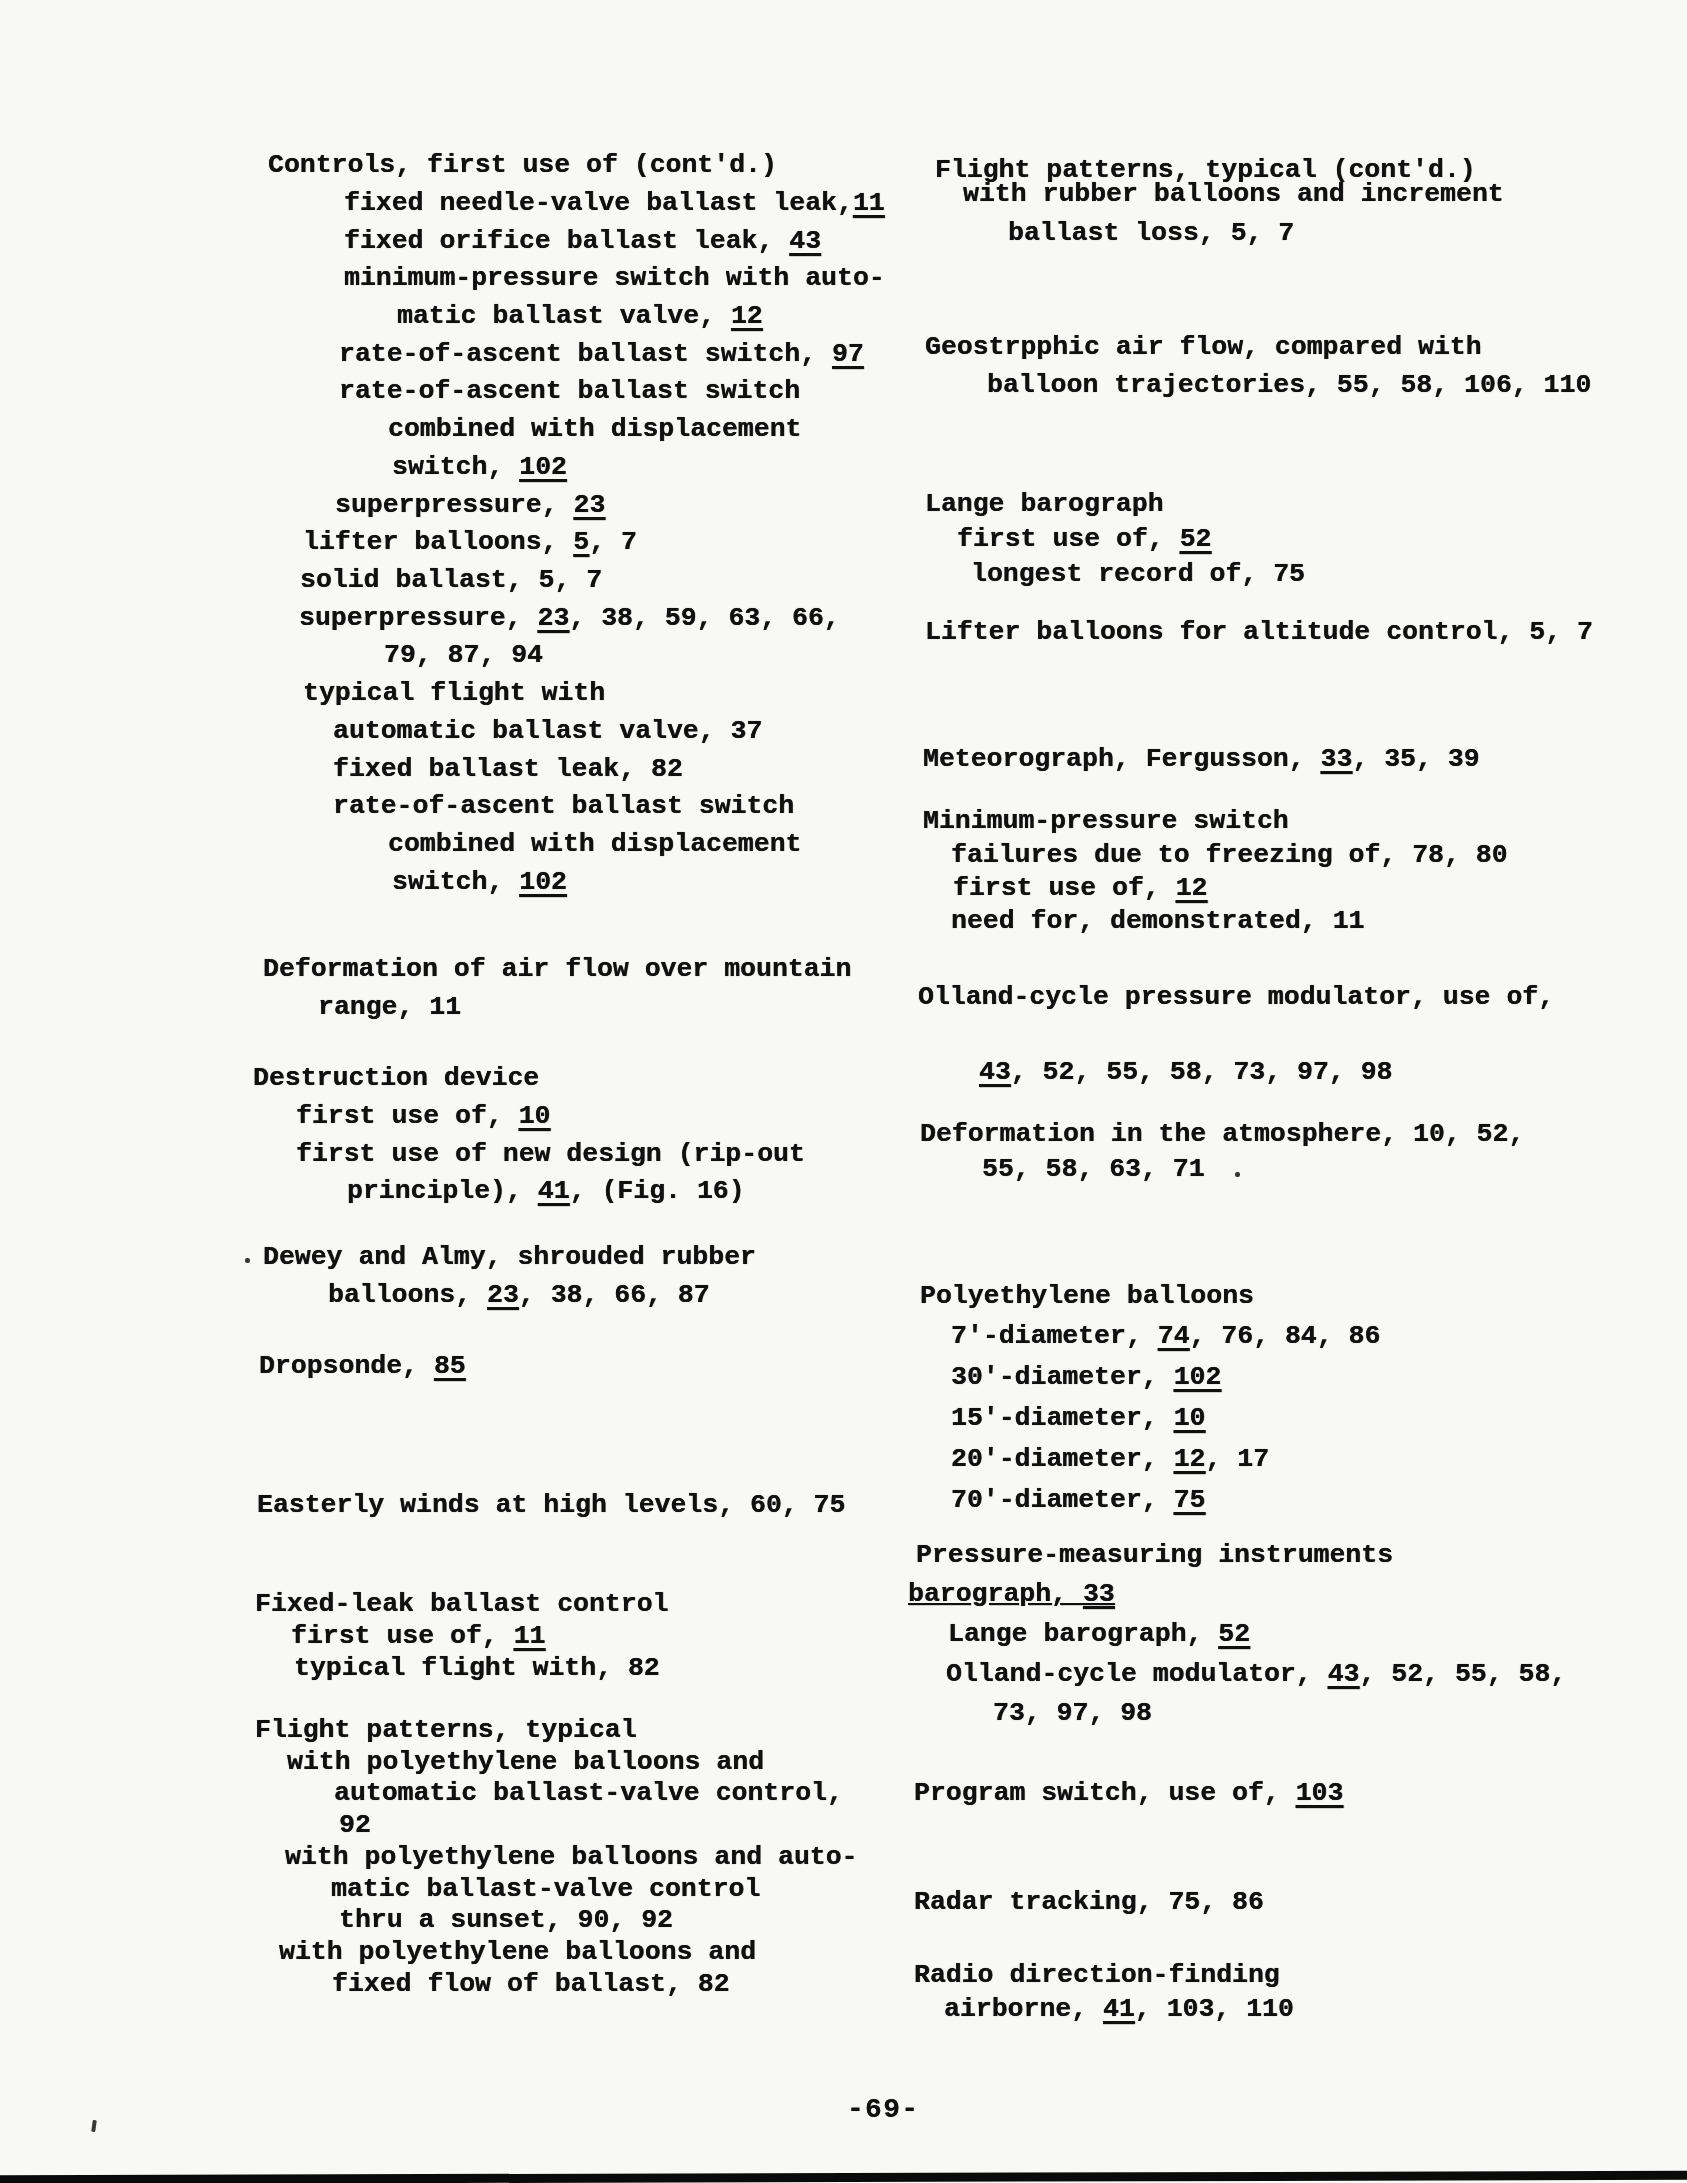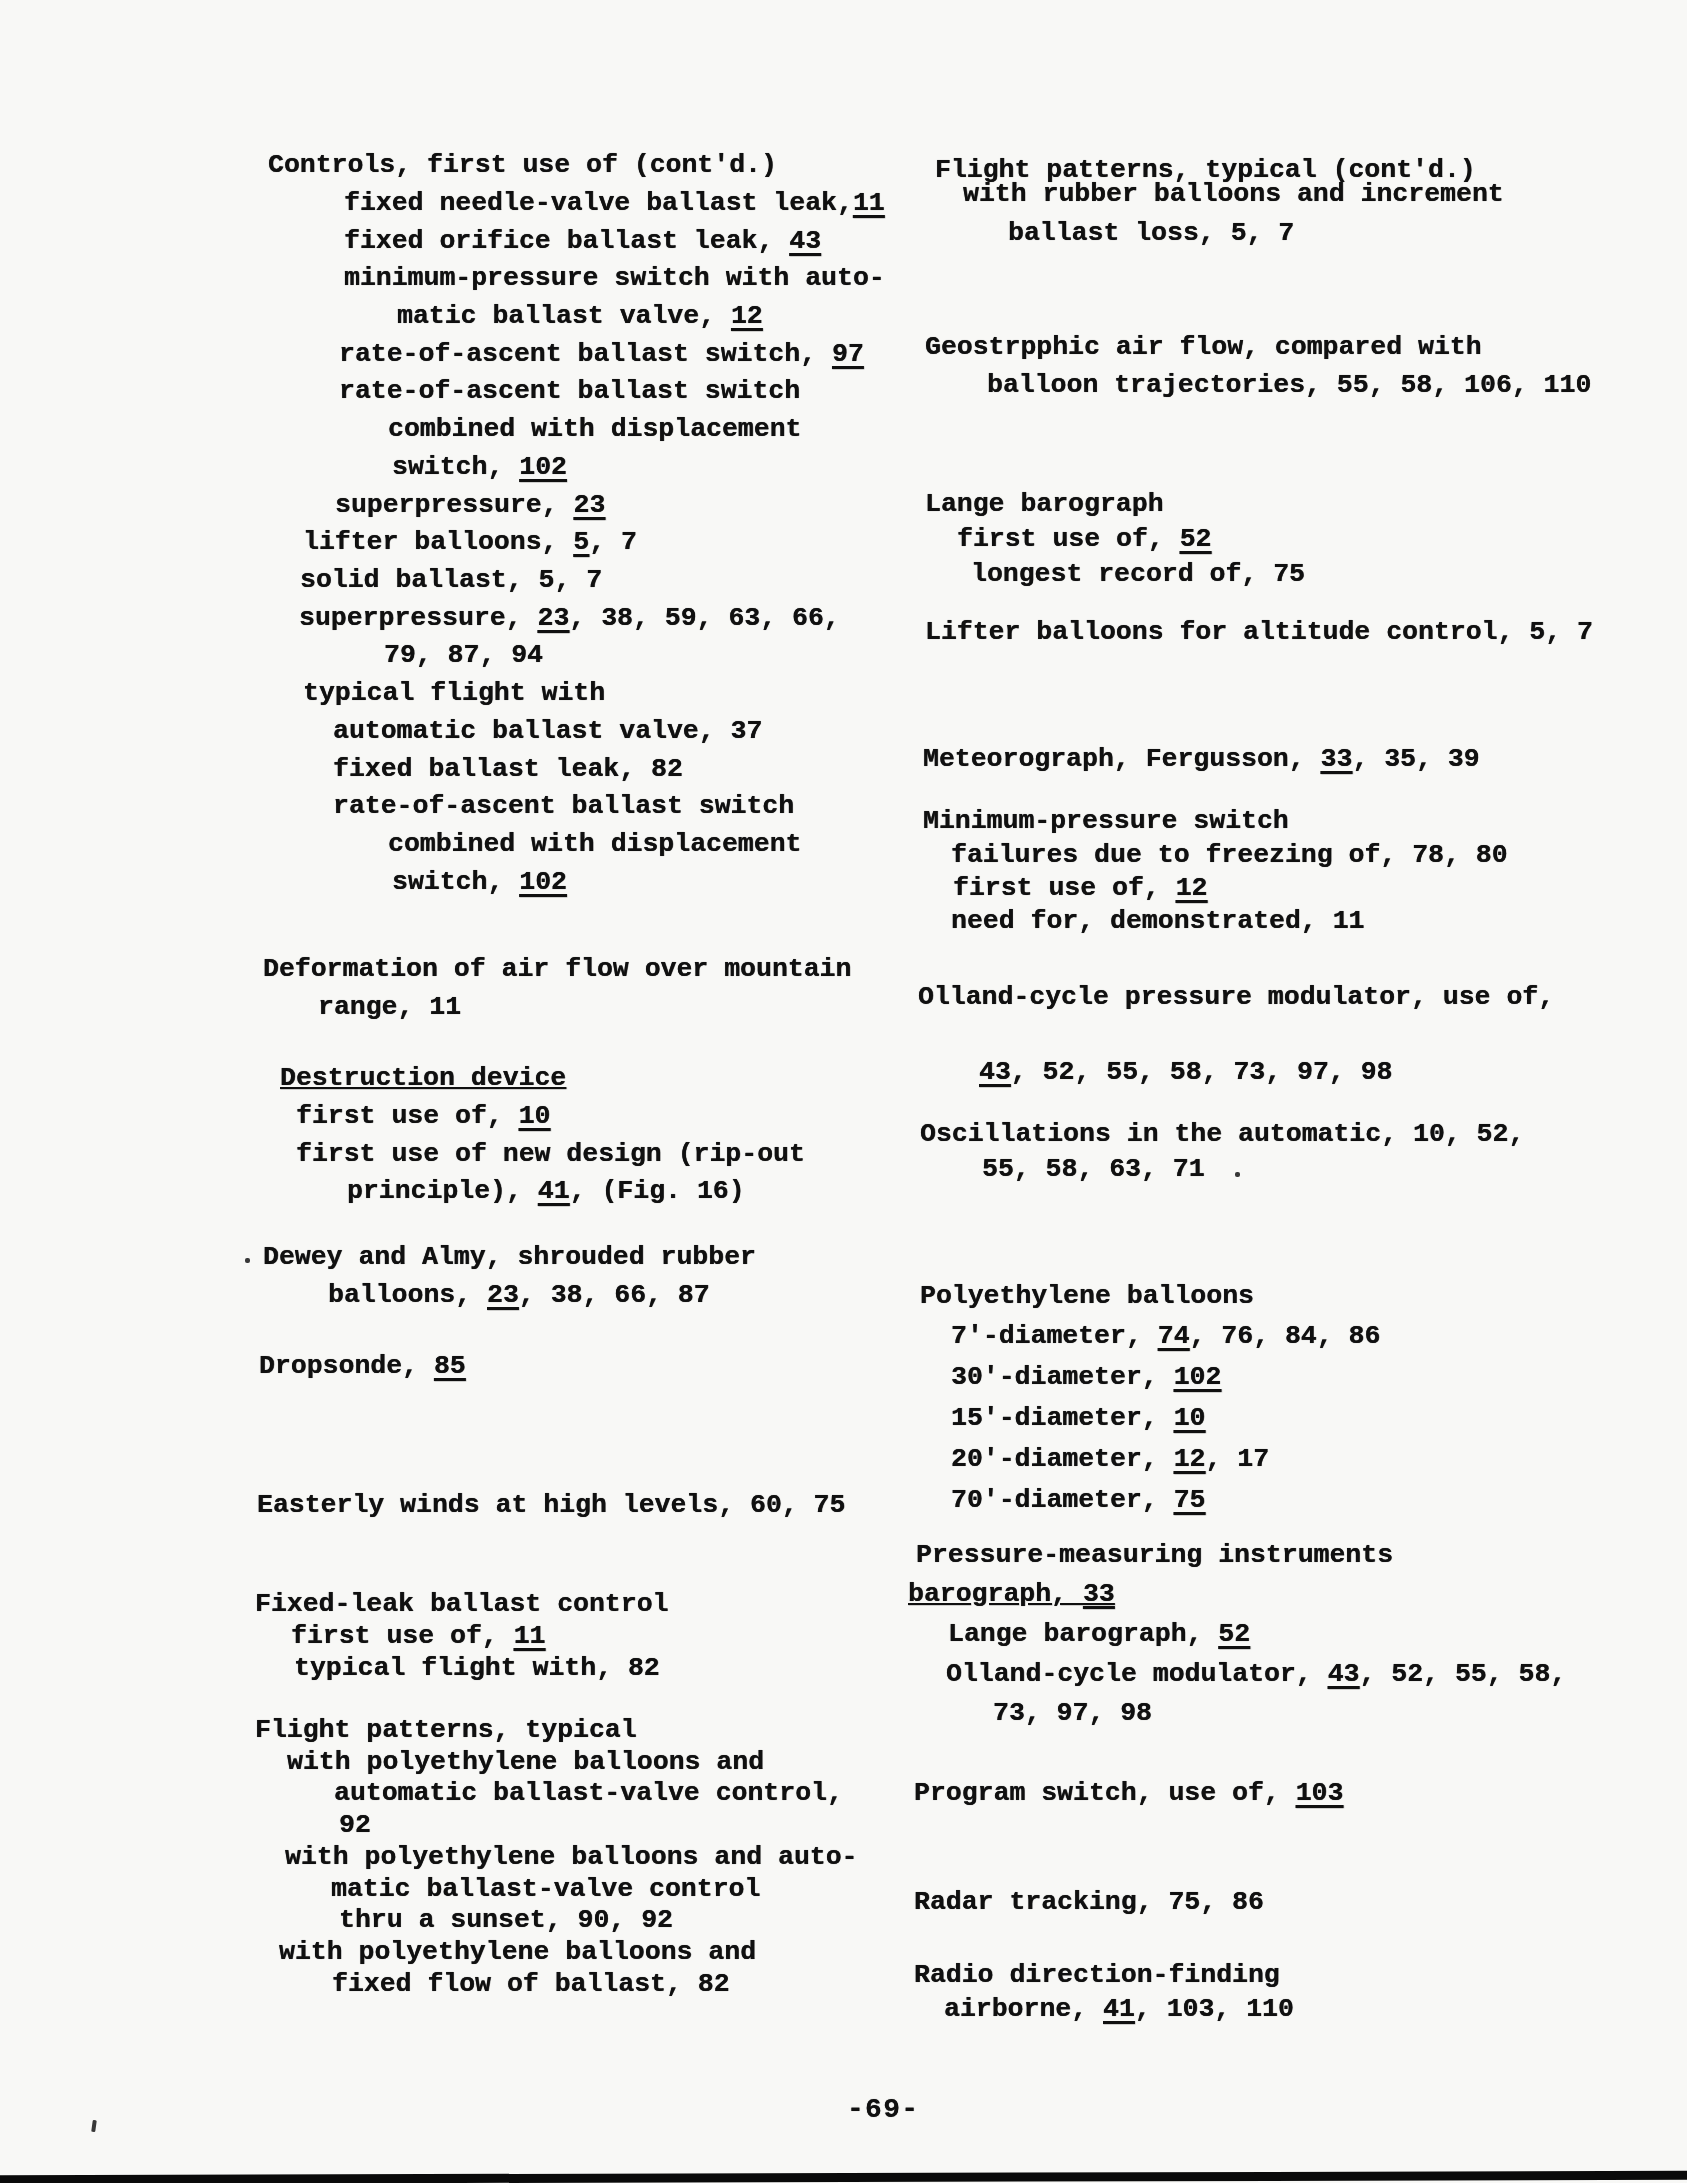--- a/index.html
+++ b/index.html
@@ -72,21 +72,21 @@
       <div class="line" style="left: 299px; top: 605px;"><span>superpressure, </span><span class="u">23</span><span>, 38, 59, 63, 66,</span></div>
       <div class="line" style="left: 384px; top: 642px;"><span>79, 87, 94</span></div>
       <div class="line" style="left: 303px; top: 680px;"><span>typical flight with</span></div>
       <div class="line" style="left: 333px; top: 718px;"><span>automatic ballast valve, 37</span></div>
       <div class="line" style="left: 333px; top: 756px;"><span>fixed ballast leak, 82</span></div>
       <div class="line" style="left: 333px; top: 793px;"><span>rate-of-ascent ballast switch</span></div>
       <div class="line" style="left: 388px; top: 831px;"><span>combined with displacement</span></div>
       <div class="line" style="left: 392px; top: 869px;"><span>switch, </span><span class="u">102</span></div>
       <div class="line" style="left: 263px; top: 956px;"><span>Deformation of air flow over mountain</span></div>
       <div class="line" style="left: 318px; top: 994px;"><span>range, 11</span></div>
-      <div class="line" style="left: 280px; top: 1065px; text-decoration: underline;"><span>Destruction device</span></div>
+      <div class="line" style="left: 253px; top: 1065px;"><span>Destruction device</span></div>
       <div class="line" style="left: 296px; top: 1103px;"><span>first use of, </span><span class="u">10</span></div>
       <div class="line" style="left: 296px; top: 1141px;"><span>first use of new design (rip-out</span></div>
       <div class="line" style="left: 347px; top: 1178px;"><span>principle), </span><span class="u">41</span><span>, (Fig. 16)</span></div>
       <div class="line" style="left: 263px; top: 1244px;"><span>Dewey and Almy, shrouded rubber</span></div>
       <div class="line" style="left: 328px; top: 1282px;"><span>balloons, </span><span class="u">23</span><span>, 38, 66, 87</span></div>
       <div class="line" style="left: 259px; top: 1353px;"><span>Dropsonde, </span><span class="u">85</span></div>
       <div class="line" style="left: 257px; top: 1492px;"><span>Easterly winds at high levels, 60, 75</span></div>
       <div class="line" style="left: 255px; top: 1591px;"><span>Fixed-leak ballast control</span></div>
       <div class="line" style="left: 291px; top: 1623px;"><span>first use of, </span><span class="u">11</span></div>
       <div class="line" style="left: 294px; top: 1655px;"><span>typical flight with, 82</span></div>
@@ -110,21 +110,21 @@
       <div class="line" style="left: 957px; top: 526px;"><span>first use of, </span><span class="u">52</span></div>
       <div class="line" style="left: 957px; top: 561px; margin-left: 14px;"><span>longest record of, 75</span></div>
       <div class="line" style="left: 925px; top: 619px;"><span>Lifter balloons for altitude control, 5, 7</span></div>
       <div class="line" style="left: 923px; top: 746px;"><span>Meteorograph, Fergusson, </span><span class="u">33</span><span>, 35, 39</span></div>
       <div class="line" style="left: 923px; top: 808px;"><span>Minimum-pressure switch</span></div>
       <div class="line" style="left: 951px; top: 842px;"><span>failures due to freezing of, 78, 80</span></div>
       <div class="line" style="left: 953px; top: 875px;"><span>first use of, </span><span class="u">12</span></div>
       <div class="line" style="left: 951px; top: 908px;"><span>need for, demonstrated, 11</span></div>
       <div class="line" style="left: 918px; top: 984px; text-align: right;"><span>Olland-cycle pressure modulator, use of,</span></div>
       <div class="line" style="left: 979px; top: 1059px;"><span class="u">43</span><span>, 52, 55, 58, 73, 97, 98</span></div>
-      <div class="line" style="left: 920px; top: 1121px;"><span>Oscillations in the automatic, 10, 52,</span></div>
+      <div class="line" style="left: 920px; top: 1121px;"><span>Deformation in the atmosphere, 10, 52,</span></div>
       <div class="line" style="left: 982px; top: 1156px;"><span>55, 58, 63, 71</span></div>
       <div class="line" style="left: 920px; top: 1283px;"><span>Polyethylene balloons</span></div>
       <div class="line" style="left: 951px; top: 1323px;"><span>7'-diameter, </span><span class="u">74</span><span>, 76, 84, 86</span></div>
       <div class="line" style="left: 951px; top: 1364px;"><span>30'-diameter, </span><span class="u">102</span></div>
       <div class="line" style="left: 951px; top: 1405px;"><span>15'-diameter, </span><span class="u">10</span></div>
       <div class="line" style="left: 951px; top: 1446px;"><span>20'-diameter, </span><span class="u">12</span><span>, 17</span></div>
       <div class="line" style="left: 951px; top: 1487px;"><span>70'-diameter, </span><span class="u">75</span></div>
       <div class="line" style="left: 916px; top: 1542px;"><span>Pressure-measuring instruments</span></div>
       <div class="line" style="left: 908px; top: 1581px; text-decoration: underline;"><span>barograph, </span><span class="u">33</span></div>
       <div class="line" style="left: 948px; top: 1621px;"><span>Lange barograph, </span><span class="u">52</span></div>

